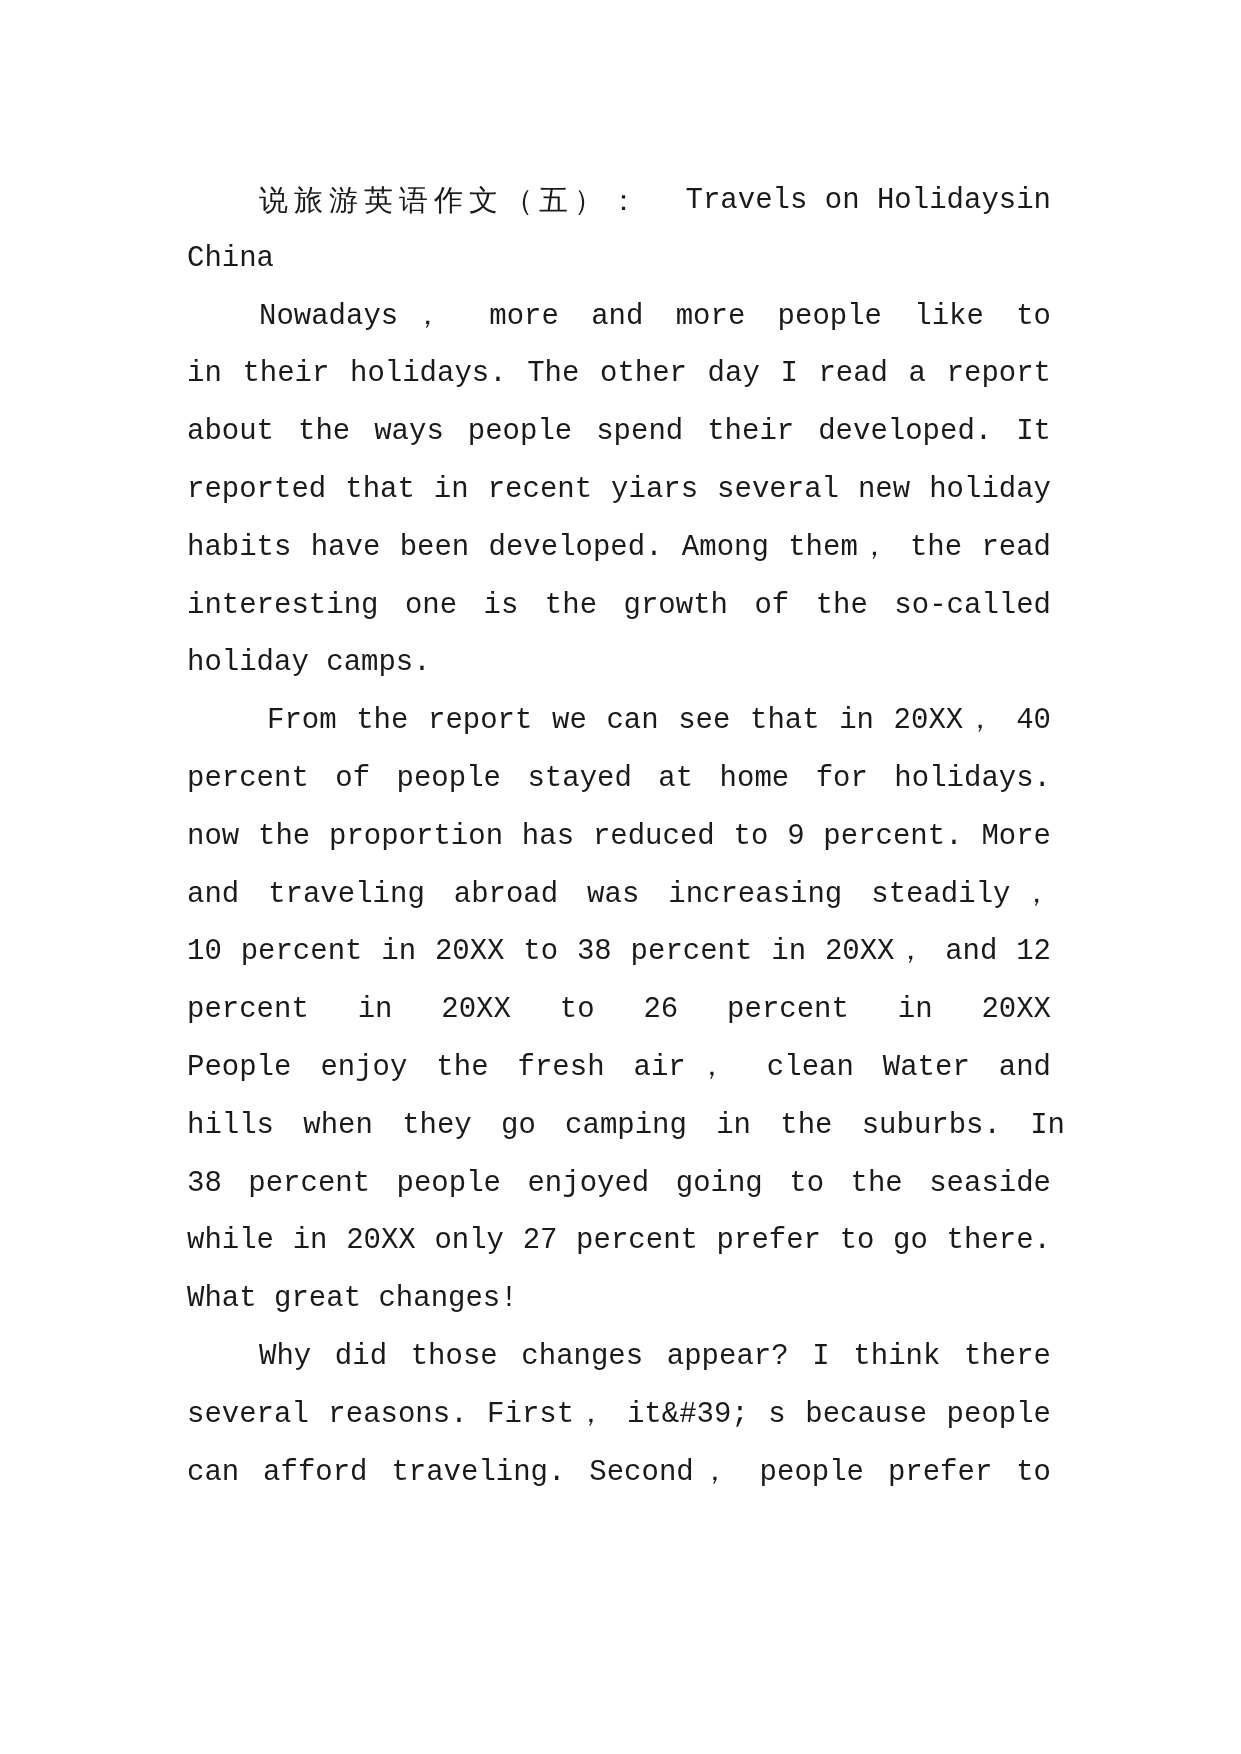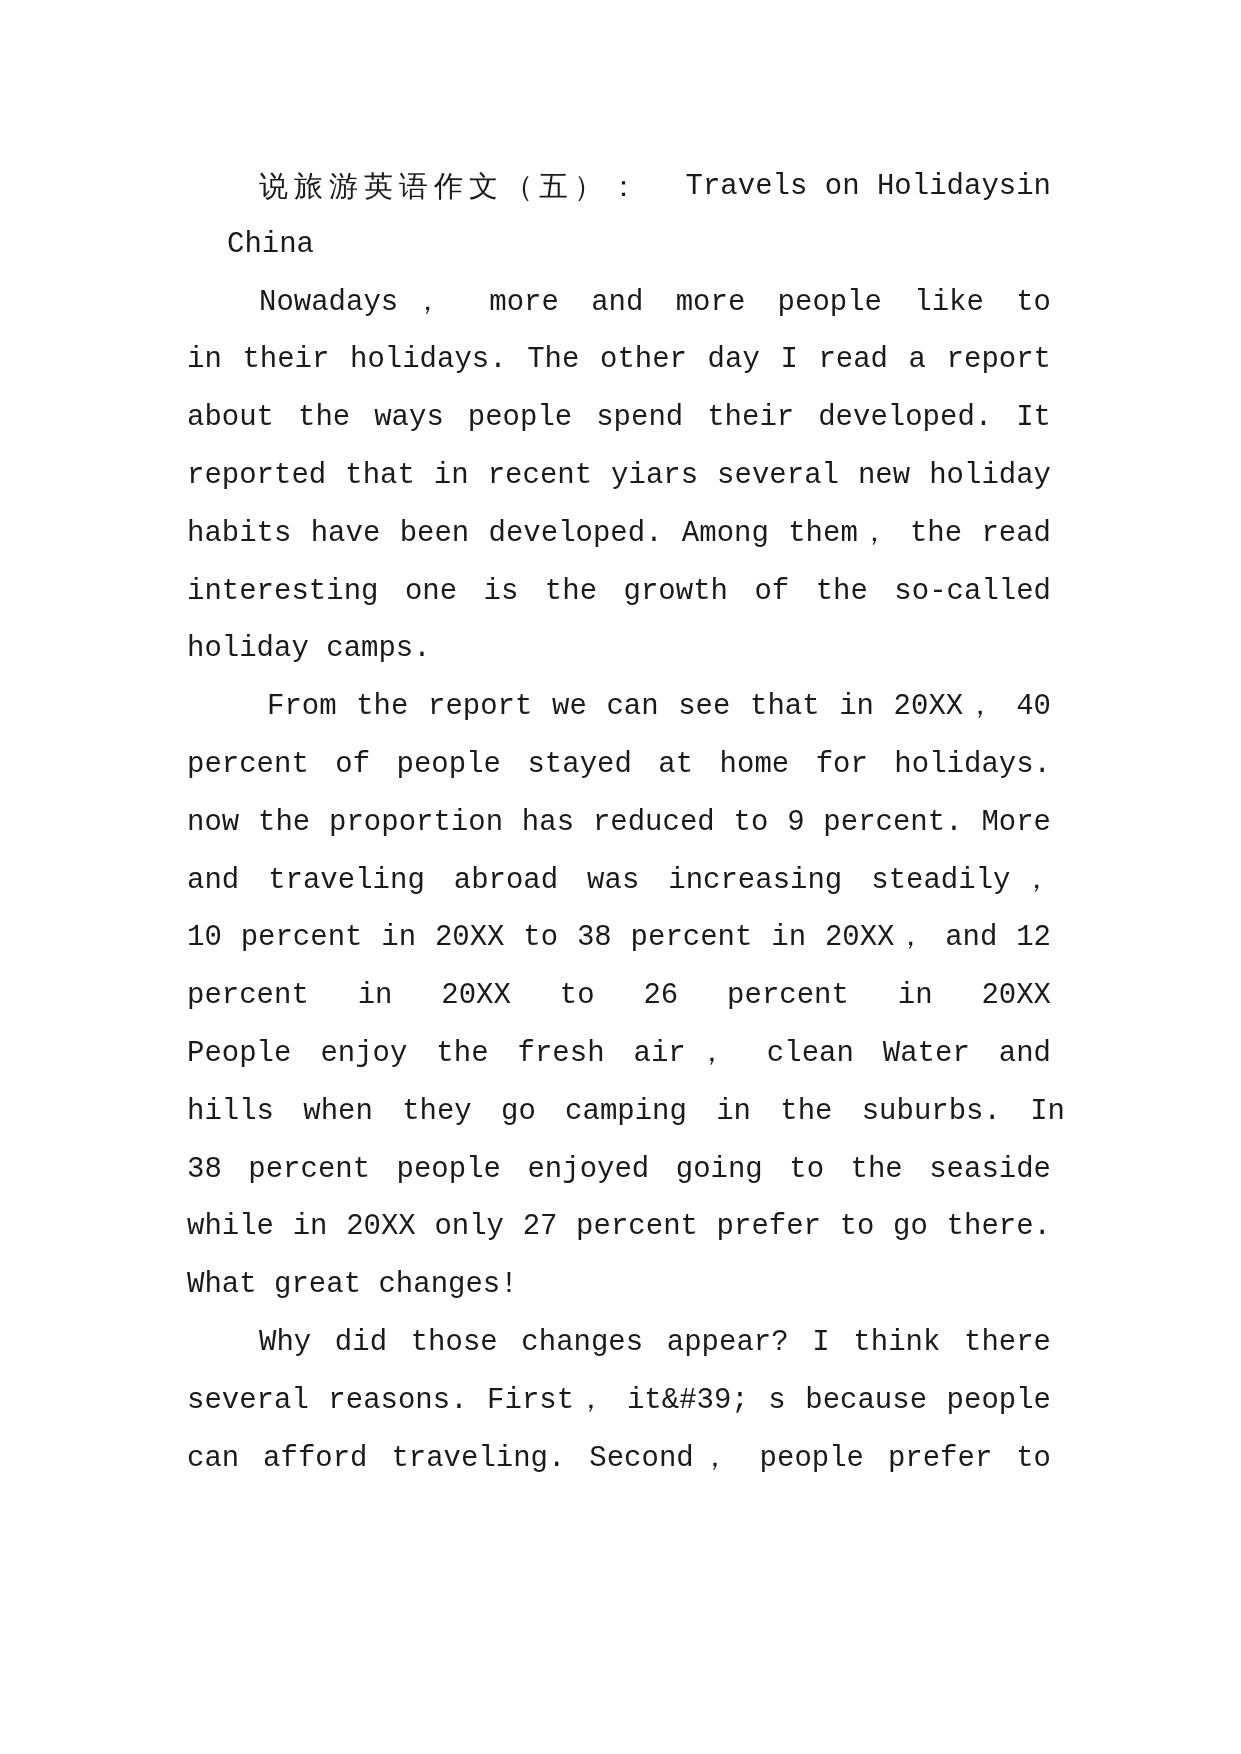--- a/index.html
+++ b/index.html
@@ -9,21 +9,21 @@
   }
   body {
     width: 1241px;
     height: 1754px;
     position: relative;
     overflow: hidden;
   }
   .page {
     position: absolute;
     left: 187px;
-    top: 158px;
+    top: 172px;
     width: 864px;
     color: #1a1a1a;
     font-family: "Liberation Mono", "DejaVu Sans Mono", monospace;
     font-size: 29px;
     line-height: 57.8px;
   }
   .line {
     display: block;
     white-space: nowrap;
     height: 57.8px;
@@ -60,21 +60,21 @@
 </style>
 </head>
 <body>
 
 <div class="page">
 
   <div class="title-line">
     <span class="title-cn">说旅游英语作文（五）：</span>
     <span class="title-en">Travels on Holidaysin</span>
   </div>
-  <div class="line last" style="white-space: normal; overflow: hidden; margin-left: 40px;">China</div>
+  <div class="line last" style="white-space: normal; overflow: hidden;">China</div>
 
   <div>
     <div class="line indent" style="white-space: normal; overflow: hidden;">Nowadays， more and more people like to travel</div>
     <div class="line" style="white-space: normal; overflow: hidden;">in their holidays. The other day I read a report</div>
     <div class="line" style="white-space: normal; overflow: hidden;">about the ways people spend their developed. It is</div>
     <div class="line" style="white-space: normal; overflow: hidden;">reported that in recent yiars several new holiday</div>
     <div class="line" style="white-space: normal; overflow: hidden;">habits have been developed. Among them， the read</div>
     <div class="line" style="white-space: normal; overflow: hidden;">interesting one is the growth of the so-called</div>
     <div class="line last" style="white-space: normal; overflow: hidden;">holiday camps.</div>
   </div>

